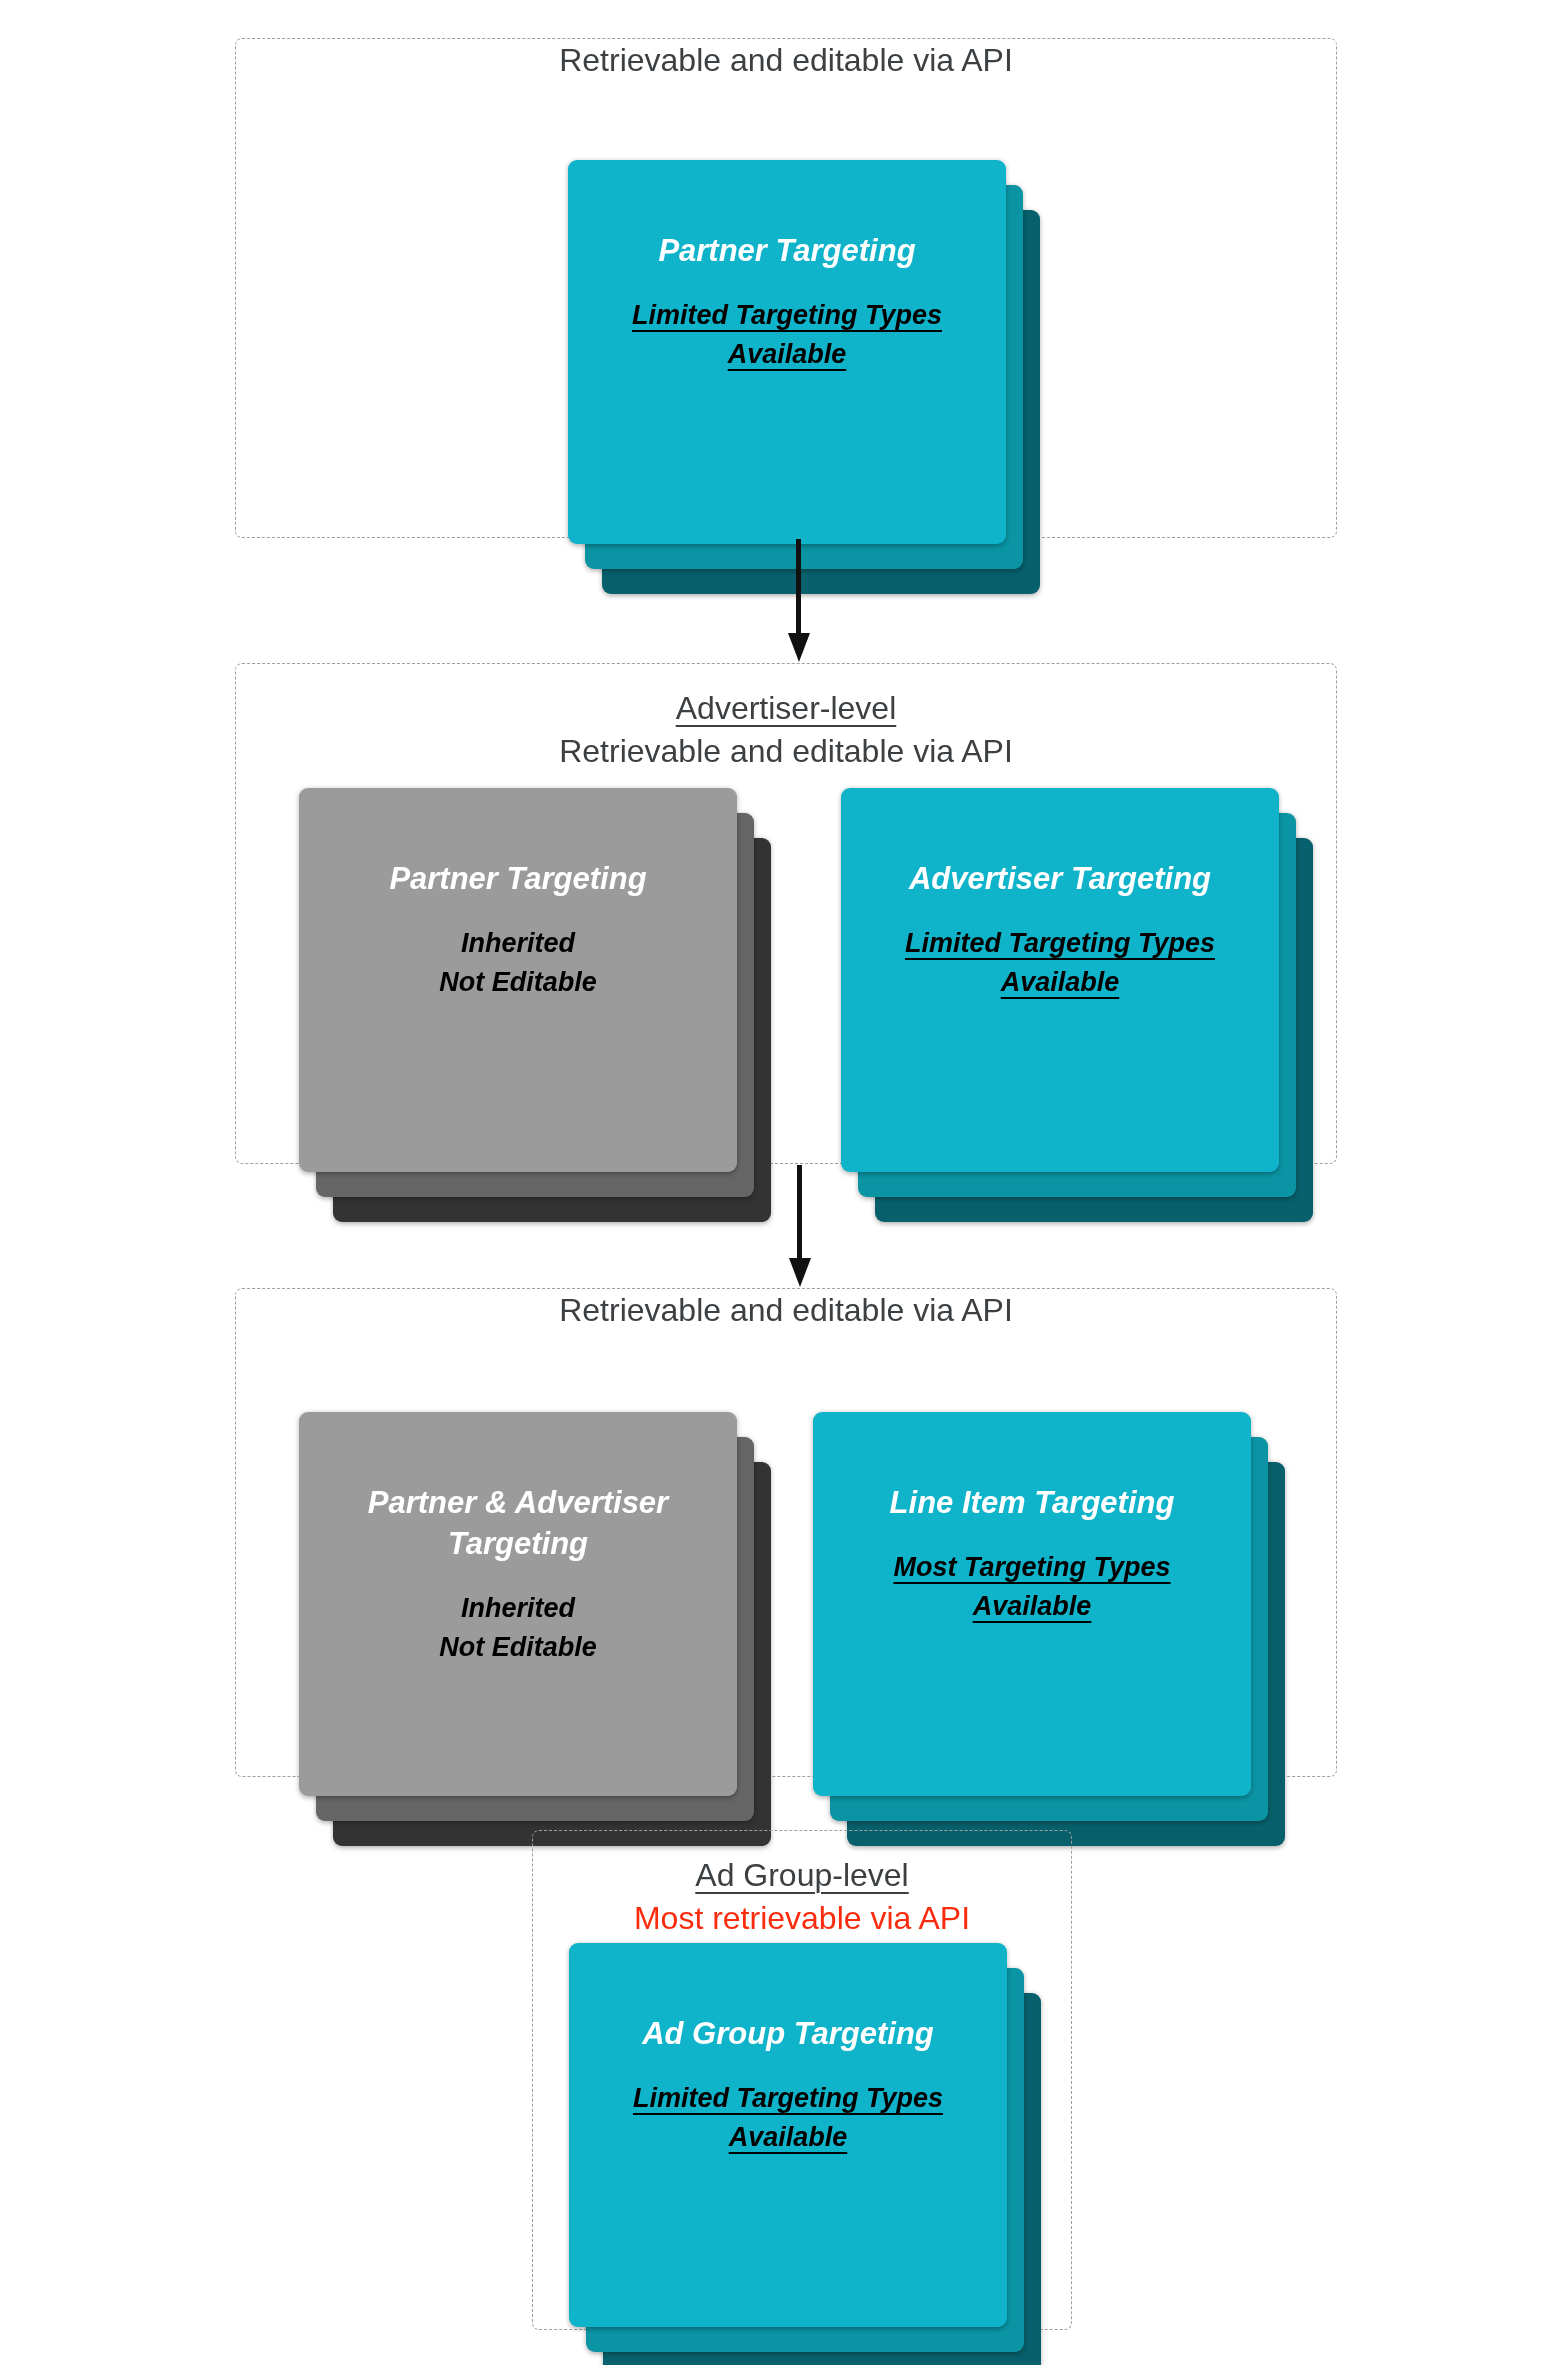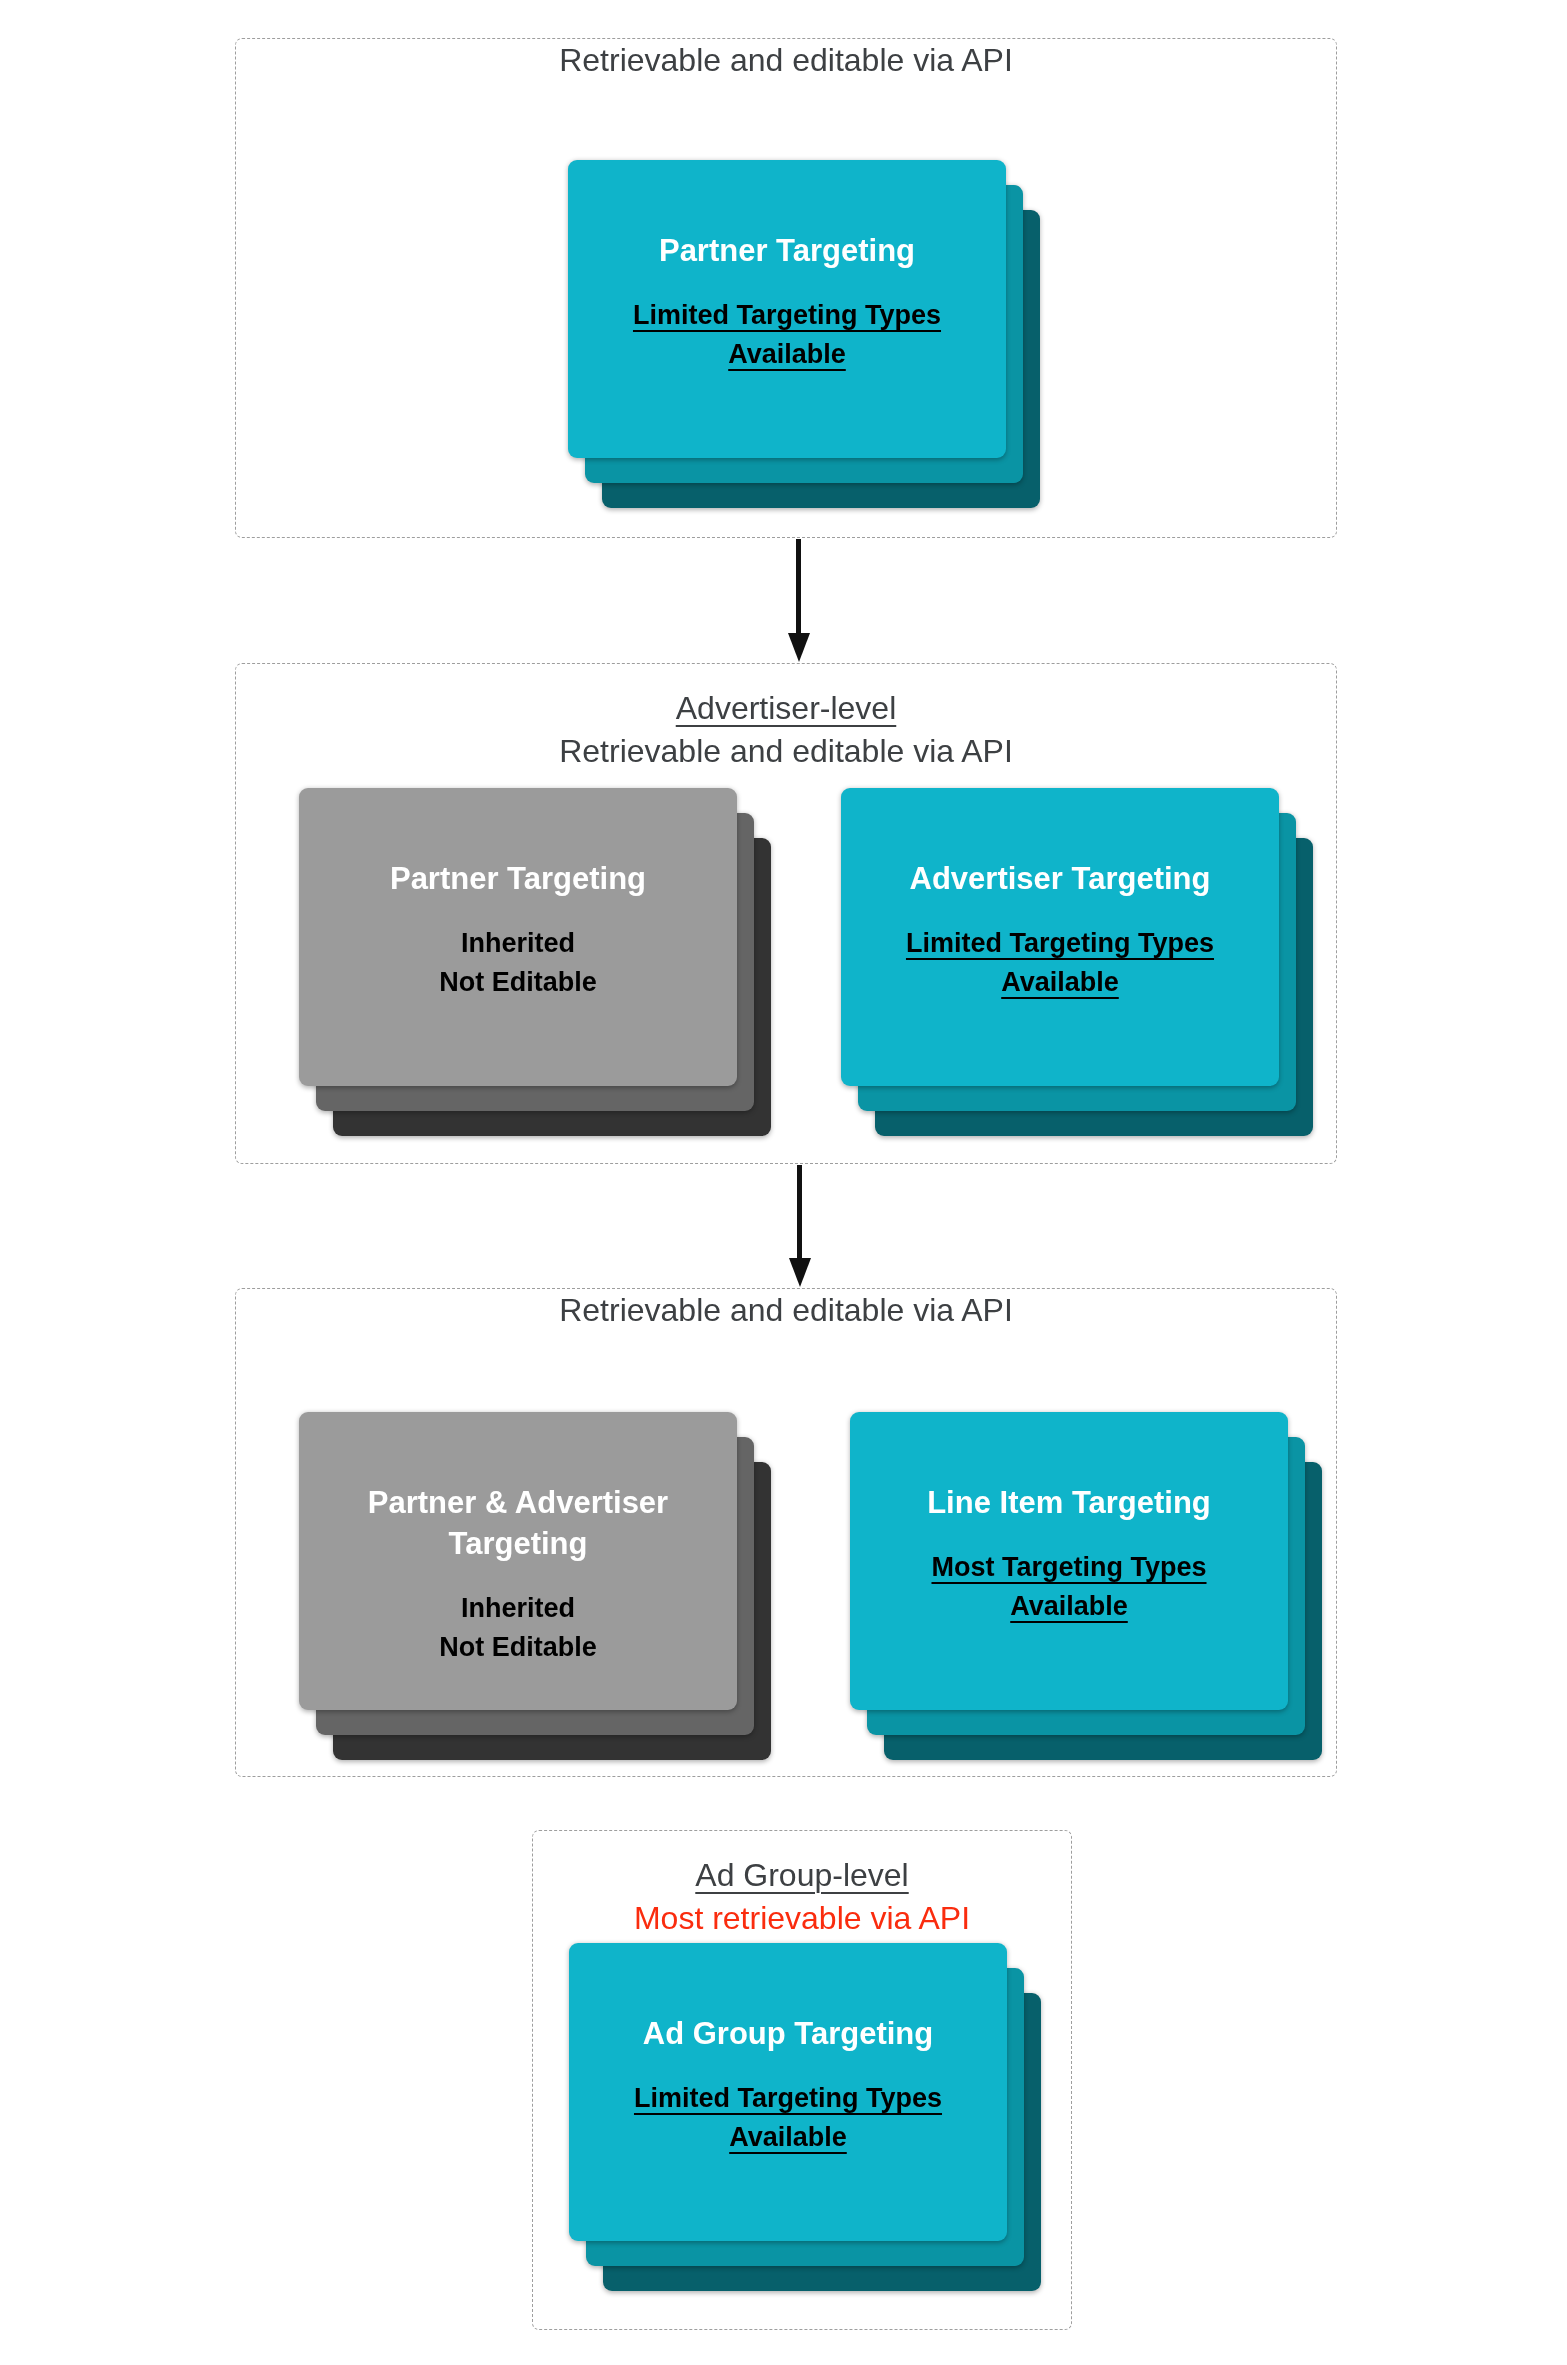--- a/index.html
+++ b/index.html
@@ -37,21 +37,22 @@
     font-size: 32px;
     font-weight: 400;
     line-height: 43px;
     color: var(--heading, #3d4043);
   }
   .level-subtitle.red { color: var(--red, #fa2c0e); }
 
   .stack {
     position: absolute;
     width: 438px;
-    height: 298px;
+    height: 384px;
+    font-style: italic;
   }
   .layer {
     position: absolute;
     left: 0; top: 0;
     width: 100%;
     height: 100%;
     border-radius: 9px;
     box-shadow: 0 1.8px 5.4px rgba(0,0,0,0.30);
   }
   .layer.back { transform: translate(34px, 50px); }
@@ -176,21 +177,21 @@
       <div class="layer back gray-back"></div>
       <div class="layer mid gray-mid"></div>
       <div class="layer card gray-front">
         <div class="card-title">Partner &amp; Advertiser Targeting</div>
         <div class="card-sub">
           <span class="sub-line">Inherited</span>
           <span class="sub-line">Not Editable</span>
         </div>
       </div>
     </div>
-    <div class="stack" style="left:614px; top:123px;">
+    <div class="stack" style="left:577px; top:123px;">
       <div class="layer back teal-back"></div>
       <div class="layer mid teal-mid"></div>
       <div class="layer card teal-front">
         <div class="card-title">Line Item Targeting</div>
         <div class="card-sub underlined">
           <span class="sub-line">Most Targeting Types</span>
           <span class="sub-line">Available</span>
         </div>
       </div>
     </div>

